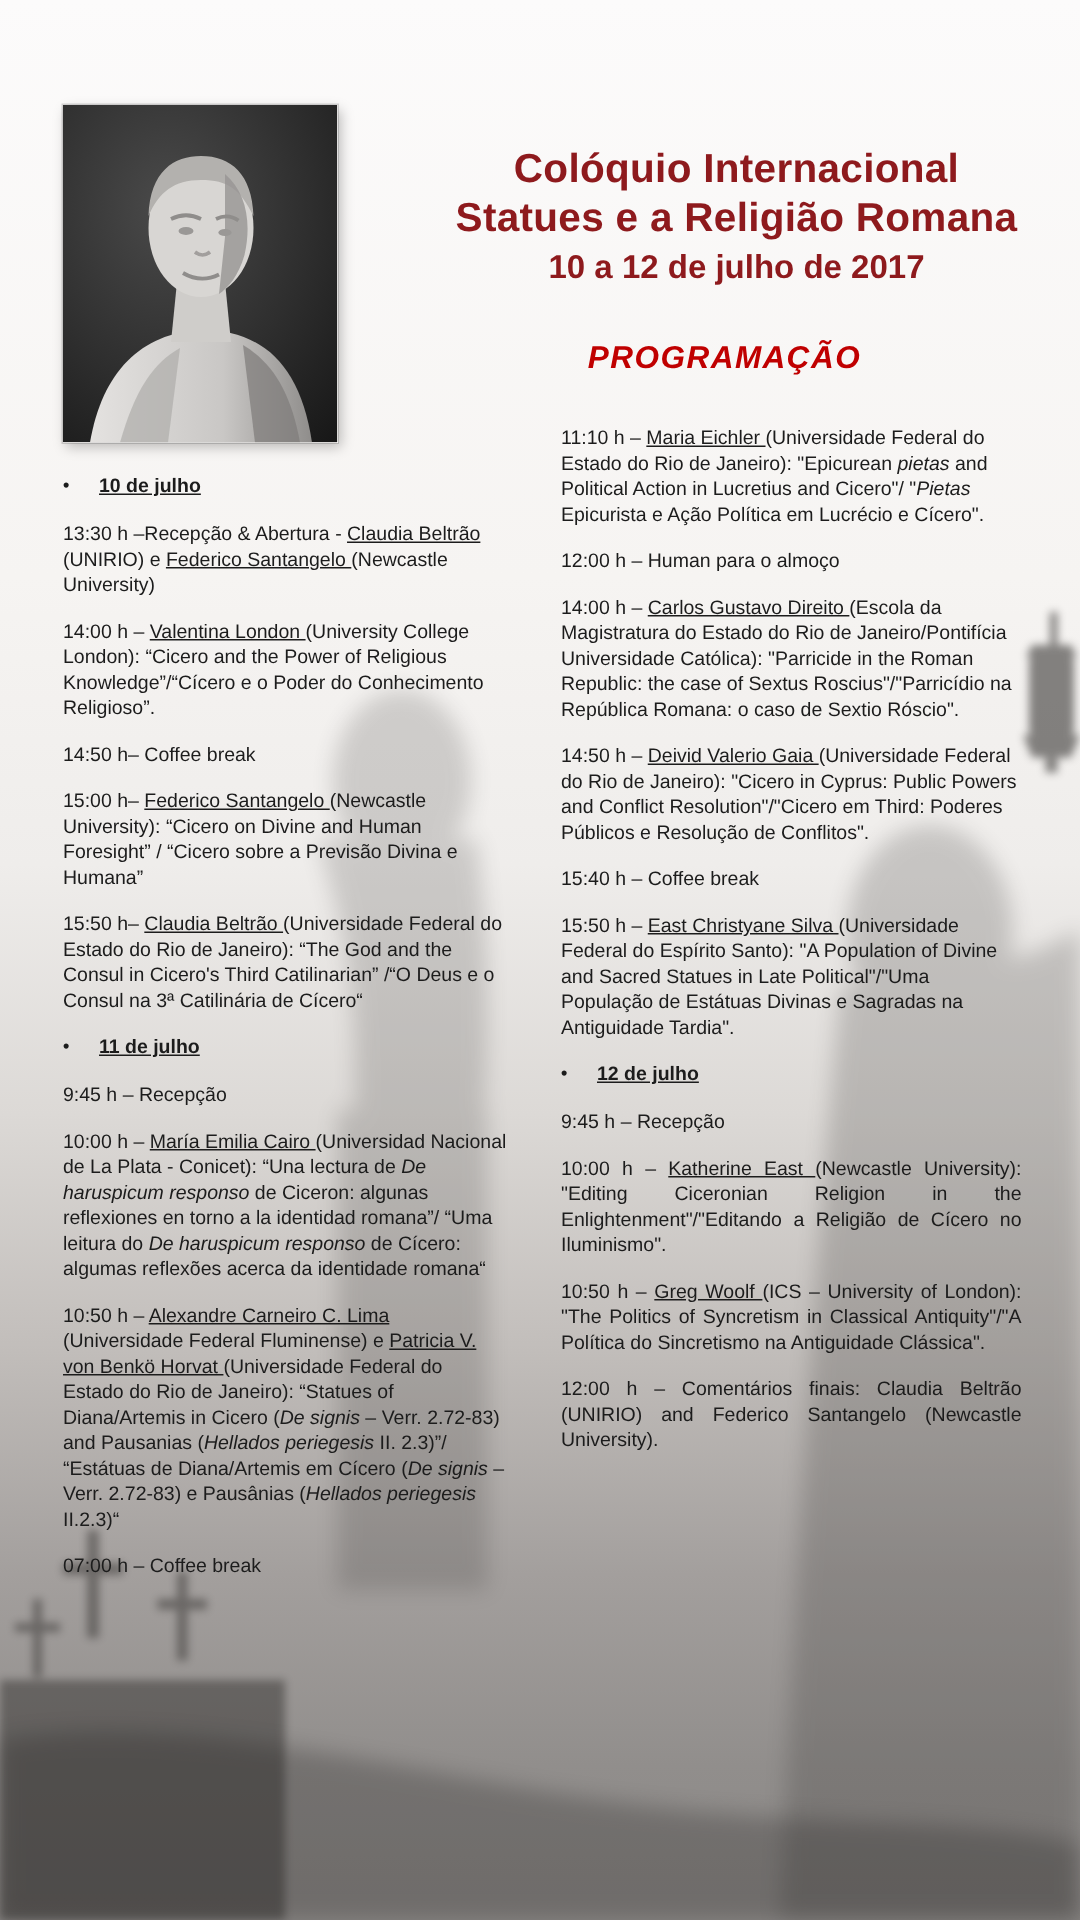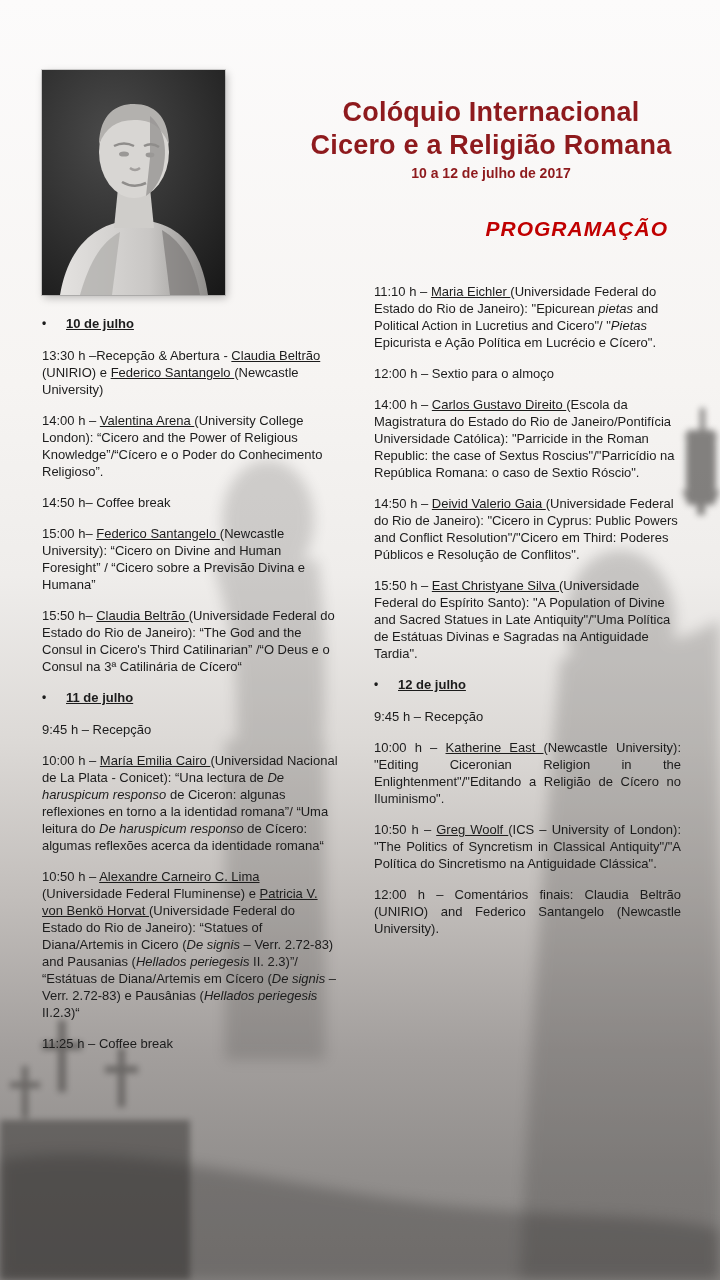--- a/index.html
+++ b/index.html
@@ -23,23 +23,23 @@
     box-shadow:0 0 0 1px rgba(0,0,0,0.15), 2px 3px 8px rgba(0,0,0,0.25);
     overflow:hidden;
   }
 
   
   .title-block {
     position:absolute; left:298px; top:96px; width:386px;
     text-align:center; color:#8e1a1d;
   }
   .t1, .t2 { font-size:27px; font-weight:bold; line-height:33px; letter-spacing:0.2px; }
-  .date-line { font-size:14px; font-weight:bold; margin-top:3px; }
+  .date-line { font-size:22px; font-weight:bold; margin-top:3px; }
   .program-label {
-    margin-top:36px; text-align:right; padding-right:16px;
+    margin-top:36px; text-align:center; padding-right:16px;
     font-size:21px; font-weight:bold; font-style:italic;
     letter-spacing:1px; color:#c00000;
   }
 
   
   .col { position:absolute; color:#1c1c1c; font-size:13px; line-height:17px; }
   .col-left  { left:42px;  top:312px; width:296px; }
   .col-right { left:374px; top:283px; width:307px; }
 
   .entry { margin:0 0 14px 0; }
@@ -127,44 +127,45 @@
       <path d="M102 76 q8 -4 15 1" stroke="#8f8d8b" stroke-width="2.5" fill="none"></path>
       <ellipse cx="82" cy="84" rx="5" ry="2.6" fill="#9a9896"></ellipse>
       <ellipse cx="108" cy="85" rx="4.4" ry="2.4" fill="#9a9896"></ellipse>
       <path d="M88 98 q5 4 10 0" stroke="#a29f9d" stroke-width="2.4" fill="none"></path>
       <path d="M80 112 q12 7 24 1" stroke="#8f8d8b" stroke-width="2.6" fill="none"></path>
     </svg>
   </div>
 
   <div class="title-block">
     <div class="t1">Colóquio Internacional</div>
-    <div class="t2">Cicero e a Religião Romana</div>
+    <div class="t2">Statues e a Religião Romana</div>
     <div class="date-line">10 a 12 de julho de 2017</div>
     <div class="program-label">PROGRAMAÇÃO</div>
   </div>
 
   <div class="col col-left">
       <div class="day"><span class="bullet">•</span><span class="day-text">10 de julho</span></div>
       <p class="entry"><span class="b">13:30 h </span><span>–Recepção &amp; Abertura - </span><span class="u">Claudia Beltrão </span><span>(UNIRIO) e </span><span class="u">Federico Santangelo </span><span>(Newcastle University)</span></p>
-      <p class="entry"><span class="b">14:00 h</span><span> – </span><span class="u">Valentina Arena </span><span>(University College London):  “Cicero and the Power of Religious Knowledge”/“Cícero e o Poder do Conhecimento Religioso”.</span></p>
+      <p class="entry"><span class="b">14:00 h</span><span> – </span><span class="u">Valentina London </span><span>(University College London):  “Cicero and the Power of Religious Knowledge”/“Cícero e o Poder do Conhecimento Religioso”.</span></p>
       <p class="entry"><span class="b">14:50 h</span><span>– Coffee break</span></p>
       <p class="entry"><span class="b">15:00 h</span><span>– </span><span class="u">Federico Santangelo </span><span>(Newcastle University): “Cicero on Divine and Human Foresight” / “Cicero sobre a Previsão Divina e Humana”</span></p>
       <p class="entry"><span class="b">15:50 h</span><span>– </span><span class="u">Claudia Beltrão </span><span>(Universidade Federal do Estado do Rio de Janeiro): “The God and the Consul in Cicero's Third Catilinarian” /“O Deus e o Consul na 3ª Catilinária de Cícero“</span></p>
       <div class="day"><span class="bullet">•</span><span class="day-text">11 de julho</span></div>
       <p class="entry"><span class="b">9:45 h</span><span> – Recepção</span></p>
       <p class="entry"><span class="b">10:00 h</span><span> – </span><span class="u">María Emilia Cairo </span><span>(Universidad Nacional de La Plata - Conicet): “Una lectura de </span><span class="i">De haruspicum responso </span><span>de Ciceron: algunas reflexiones en torno a la identidad romana”/ “Uma leitura do </span><span class="i">De haruspicum responso </span><span>de Cícero: algumas reflexões acerca da identidade romana“</span></p>
       <p class="entry"><span class="b">10:50 h</span><span> – </span><span class="u">Alexandre Carneiro C. Lima </span><span>(Universidade Federal Fluminense) e </span><span class="u">Patricia V. von Benkö Horvat </span><span>(Universidade Federal do Estado do Rio de Janeiro):  “Statues of Diana/Artemis in Cicero (</span><span class="i">De signis </span><span>– Verr. 2.72-83) and Pausanias (</span><span class="i">Hellados periegesis </span><span>II. 2.3)”/ “Estátuas de Diana/Artemis em Cícero (</span><span class="i">De signis </span><span>– Verr. 2.72-83) e Pausânias (</span><span class="i">Hellados periegesis </span><span>II.2.3)“</span></p>
-      <p class="entry"><span class="b">11:25 h</span><span> – Coffee break</span></p>
+      <p class="entry"><span class="b">07:00 h</span><span> – Coffee break</span></p>
     </div>
   <div class="col col-right">
       <p class="entry"><span class="b">11:10 h</span><span> – </span><span class="u">Maria Eichler </span><span>(Universidade Federal do Estado do Rio de Janeiro): "Epicurean </span><span class="i">pietas </span><span>and Political Action in Lucretius and Cicero"/ "</span><span class="i">Pietas </span><span>Epicurista e Ação Política em Lucrécio e Cícero".</span></p>
-      <p class="entry"><span class="b">12:00 h</span><span> – Sextio para o almoço</span></p>
+      <p class="entry"><span class="b">12:00 h</span><span> – Human para o almoço</span></p>
       <p class="entry"><span class="b">14:00 h</span><span> – </span><span class="u">Carlos Gustavo Direito </span><span>(Escola da Magistratura do Estado do Rio de Janeiro/Pontifícia Universidade Católica): "Parricide in the Roman Republic: the case of Sextus Roscius"/"Parricídio na República Romana: o caso de Sextio Róscio".</span></p>
       <p class="entry"><span class="b">14:50 h</span><span> – </span><span class="u">Deivid Valerio Gaia </span><span>(Universidade Federal do Rio de Janeiro): "Cicero in Cyprus: Public Powers and Conflict Resolution"/"Cicero em Third: Poderes Públicos e Resolução de Conflitos".</span></p>
-      <p class="entry"><span class="b">15:50 h</span><span> – </span><span class="u">East Christyane Silva </span><span>(Universidade Federal do Espírito Santo): "A Population of Divine and Sacred Statues in Late Antiquity"/"Uma Política de Estátuas Divinas e Sagradas na Antiguidade Tardia".</span></p>
+      <p class="entry"><span class="b">15:40 h</span><span> – Coffee break</span></p>
+      <p class="entry"><span class="b">15:50 h</span><span> – </span><span class="u">East Christyane Silva </span><span>(Universidade Federal do Espírito Santo): "A Population of Divine and Sacred Statues in Late Political"/"Uma População de Estátuas Divinas e Sagradas na Antiguidade Tardia".</span></p>
       <div class="day"><span class="bullet">•</span><span class="day-text">12 de julho</span></div>
       <p class="entry"><span class="b">9:45 h</span><span> – Recepção</span></p>
       <p class="entry justify"><span class="b">10:00 h</span><span> – </span><span class="u">Katherine East </span><span>(Newcastle University): "Editing Ciceronian Religion in the Enlightenment"/"Editando a Religião de Cícero no Iluminismo".</span></p>
       <p class="entry justify"><span class="b">10:50 h</span><span> – </span><span class="u">Greg Woolf </span><span>(ICS – University of London): "The Politics of Syncretism in Classical Antiquity"/"A Política do Sincretismo na Antiguidade Clássica".</span></p>
       <p class="entry justify"><span class="b">12:00 h</span><span> – Comentários finais: Claudia Beltrão (UNIRIO) and Federico Santangelo (Newcastle University).</span></p>
     </div>
 
 </div>
 
 </body></html>

